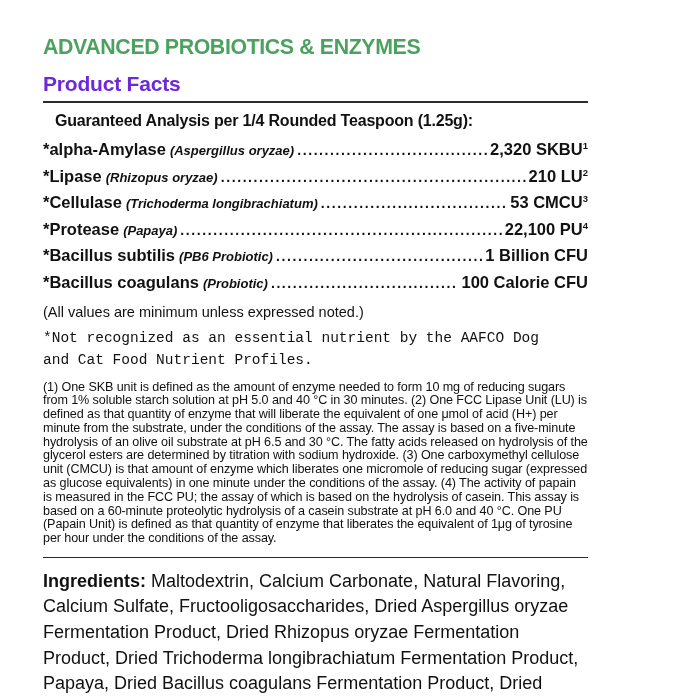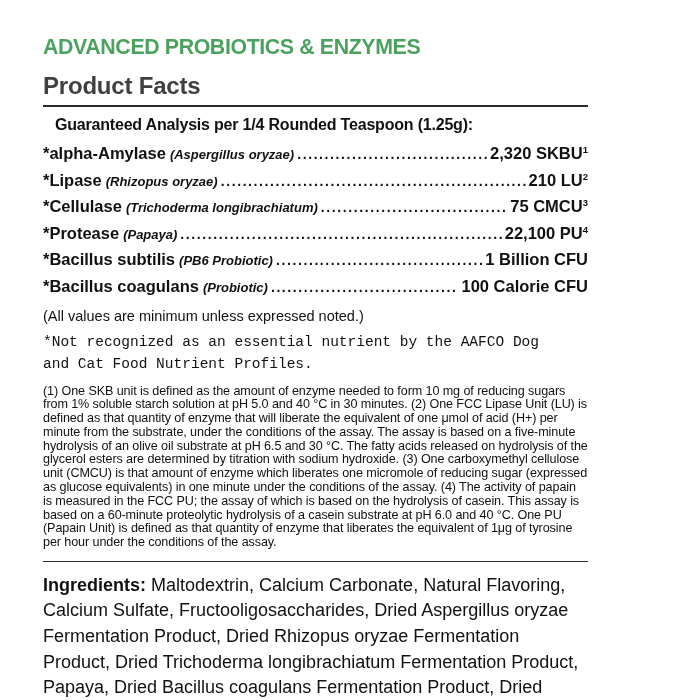--- a/index.html
+++ b/index.html
@@ -21,23 +21,23 @@
     margin: 0 0 12px 0;
     font-size: 22px;
     font-weight: bold;
     letter-spacing: -0.4px;
     color: #4ba25e;
     transform: scaleX(0.97);
     transform-origin: left;
   }
   .facts-title {
     margin: 0 0 5px 0;
-    font-size: 24px;
+    font-size: 21px;
     font-weight: bold;
-    color: #404040;
+    color: #6d28d9;
     letter-spacing: -0.2px;
   }
   .rule {
     border: none;
     border-top: 2px solid #2b2b2b;
     margin: 0;
   }
   .rule.thin { border-top-width: 1.5px; }
   .ga-heading {
     margin: 9px 0 7px 12px;
@@ -127,21 +127,21 @@
     <span class="ga-name">*Lipase</span>
     <span class="ga-source">(Rhizopus oryzae)</span>
     <span class="ga-dots"></span>
     <span class="ga-value"><span>210 LU</span><sup>2</sup></span>
   </div>
 
   <div class="ga-row">
     <span class="ga-name">*Cellulase</span>
     <span class="ga-source">(Trichoderma longibrachiatum)</span>
     <span class="ga-dots"></span>
-    <span class="ga-value"><span>75 CMCU</span><sup>3</sup></span>
+    <span class="ga-value"><span>53 CMCU</span><sup>3</sup></span>
   </div>
 
   <div class="ga-row">
     <span class="ga-name">*Protease</span>
     <span class="ga-source">(Papaya)</span>
     <span class="ga-dots"></span>
     <span class="ga-value"><span>22,100 PU</span><sup>4</sup></span>
   </div>
 
   <div class="ga-row">

